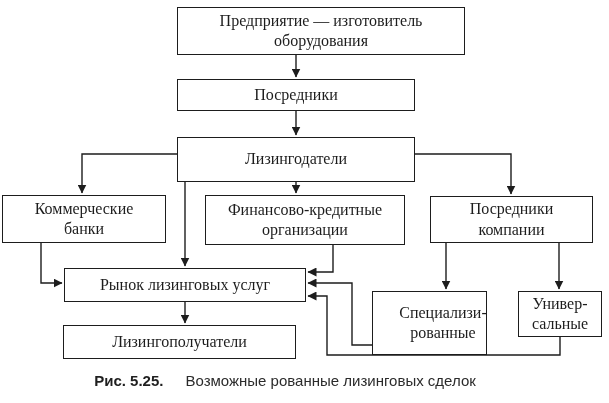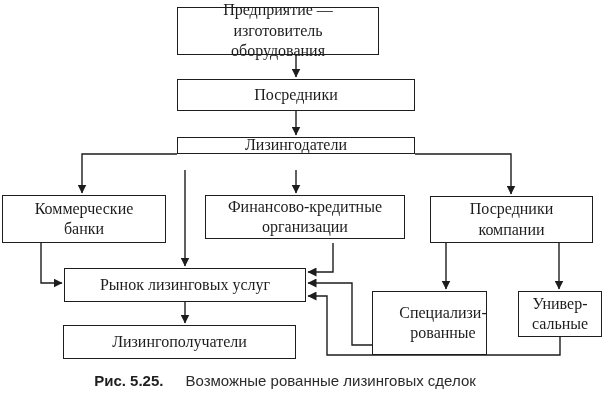--- a/index.html
+++ b/index.html
@@ -16,25 +16,25 @@
     box-sizing:border-box;
     border:1.5px solid #1d1d1d;
     background:#ffffff;
     display:flex;align-items:center;justify-content:center;
     text-align:center;
     font-size:16px;line-height:1.28;
     color:#1d1d1d;
     white-space:pre-line;
     z-index:2;
   }
-  .n-manufacturer   {left:177px;top:7px;  width:202px;height:48px;}
+  .n-manufacturer   {left:177px;top:7px;  width:288px;height:48px;}
   .n-intermediaries {left:177px;top:79px; width:238px;height:32px;}
-  .n-lessors        {left:177px;top:137px;width:238px;height:17px;}
+  .n-lessors        {left:177px;top:137px;width:238px;height:45px;}
   .n-banks          {left:2px;  top:195px;width:164px;height:48px;}
-  .n-fincredit      {left:205px;top:195px;width:200px;height:44px;}
+  .n-fincredit      {left:205px;top:195px;width:200px;height:50px;}
   .n-leasingco      {left:430px;top:196px;width:163px;height:47px;}
   .n-market         {left:64px; top:268px;width:242px;height:34px;}
   .n-lessees        {left:63px; top:325px;width:233px;height:34px;}
   .n-specialized    {left:372px;top:291px;width:115px;height:64px;padding-left:27px;}
   .n-universal      {left:518px;top:291px;width:84px; height:46px;}
   .caption{
     position:absolute;left:0;right:39px;top:372px;
     text-align:center;
     font-family:"Liberation Sans","DejaVu Sans",sans-serif;
     font-size:15px;color:#2b2b2b;

